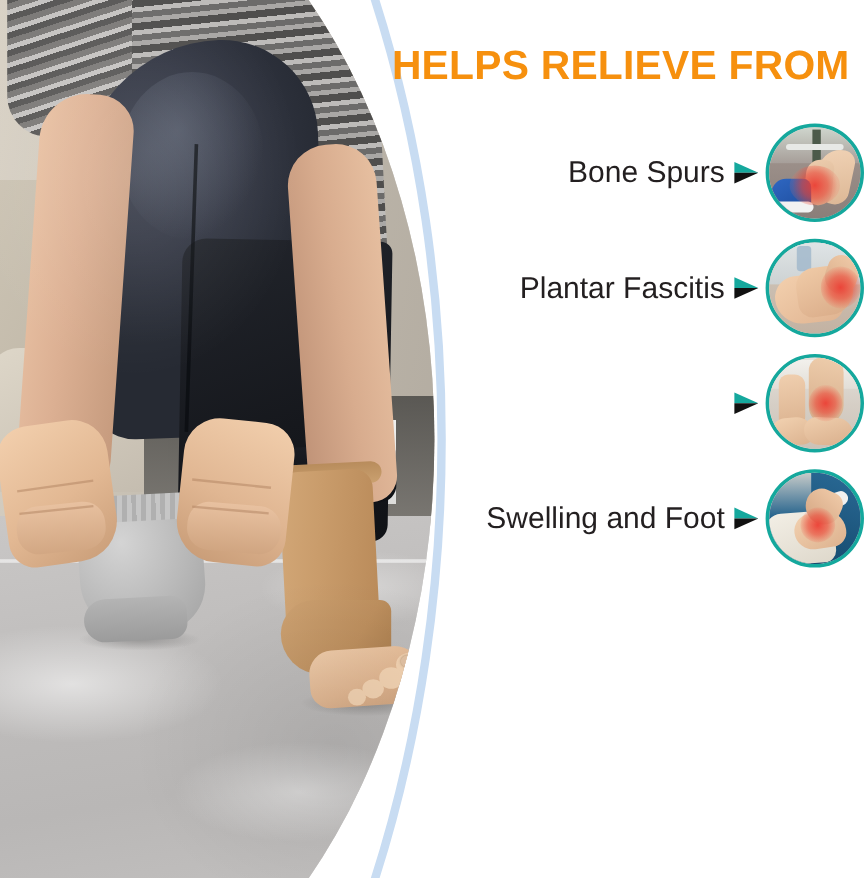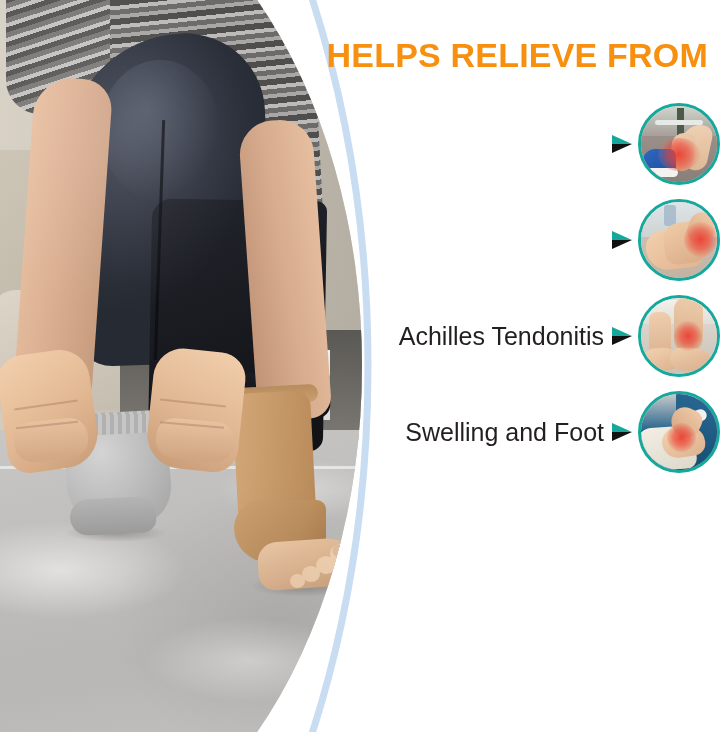--- a/index.html
+++ b/index.html
@@ -471,20 +471,21 @@
     <path d="M 310 -8 C 352 120, 368 250, 368 366 C 368 482, 352 612, 310 740" fill="none" stroke="#C8DCF2" stroke-width="7"></path>
   </svg>
 
   <div class="content">
 
     <div class="headline">HELPS RELIEVE FROM</div>
 
     <div class="list">
 
       <div class="row">
+        <span class="row-label">Bone Spurs</span>
         <span class="arrow">
           <svg viewBox="0 0 24 24" width="24" height="24">
             <path d="M2 3 L22 12 L2 12 Z" fill="#15A89D"></path>
             <path d="M2 12 L22 12 L2 21 Z" fill="#111111"></path>
           </svg>
         </span>
         <span class="thumb">
           <span class="thumb-inner t1-bg">
             <span class="t1-track"></span>
             <span class="t1-post"></span>
@@ -492,41 +493,41 @@
             <span class="t1-leg"></span>
             <span class="t1-leg2"></span>
             <span class="t1-shoe"></span>
             <span class="t1-sole"></span>
             <span class="pain-glow t1-glow"></span>
           </span>
         </span>
       </div>
 
       <div class="row">
+        <span class="row-label">Plantar Fascitis</span>
         <span class="arrow">
           <svg viewBox="0 0 24 24" width="24" height="24">
             <path d="M2 3 L22 12 L2 12 Z" fill="#15A89D"></path>
             <path d="M2 12 L22 12 L2 21 Z" fill="#111111"></path>
           </svg>
         </span>
         <span class="thumb">
           <span class="thumb-inner t2-bg">
             <span class="t2-blur"></span>
             <span class="t2-blue"></span>
             <span class="t2-foot"></span>
             <span class="t2-foot2"></span>
             <span class="t2-hand"></span>
             <span class="pain-glow t2-glow"></span>
           </span>
         </span>
       </div>
 
 
       <div class="row">
-        <span class="row-label">Achilles Tendonitis</span>
         <span class="arrow">
           <svg viewBox="0 0 24 24" width="24" height="24">
             <path d="M2 3 L22 12 L2 12 Z" fill="#15A89D"></path>
             <path d="M2 12 L22 12 L2 21 Z" fill="#111111"></path>
           </svg>
         </span>
         <span class="thumb">
           <span class="thumb-inner t4-bg">
             <span class="t4-white"></span>
             <span class="t4-legL"></span>

